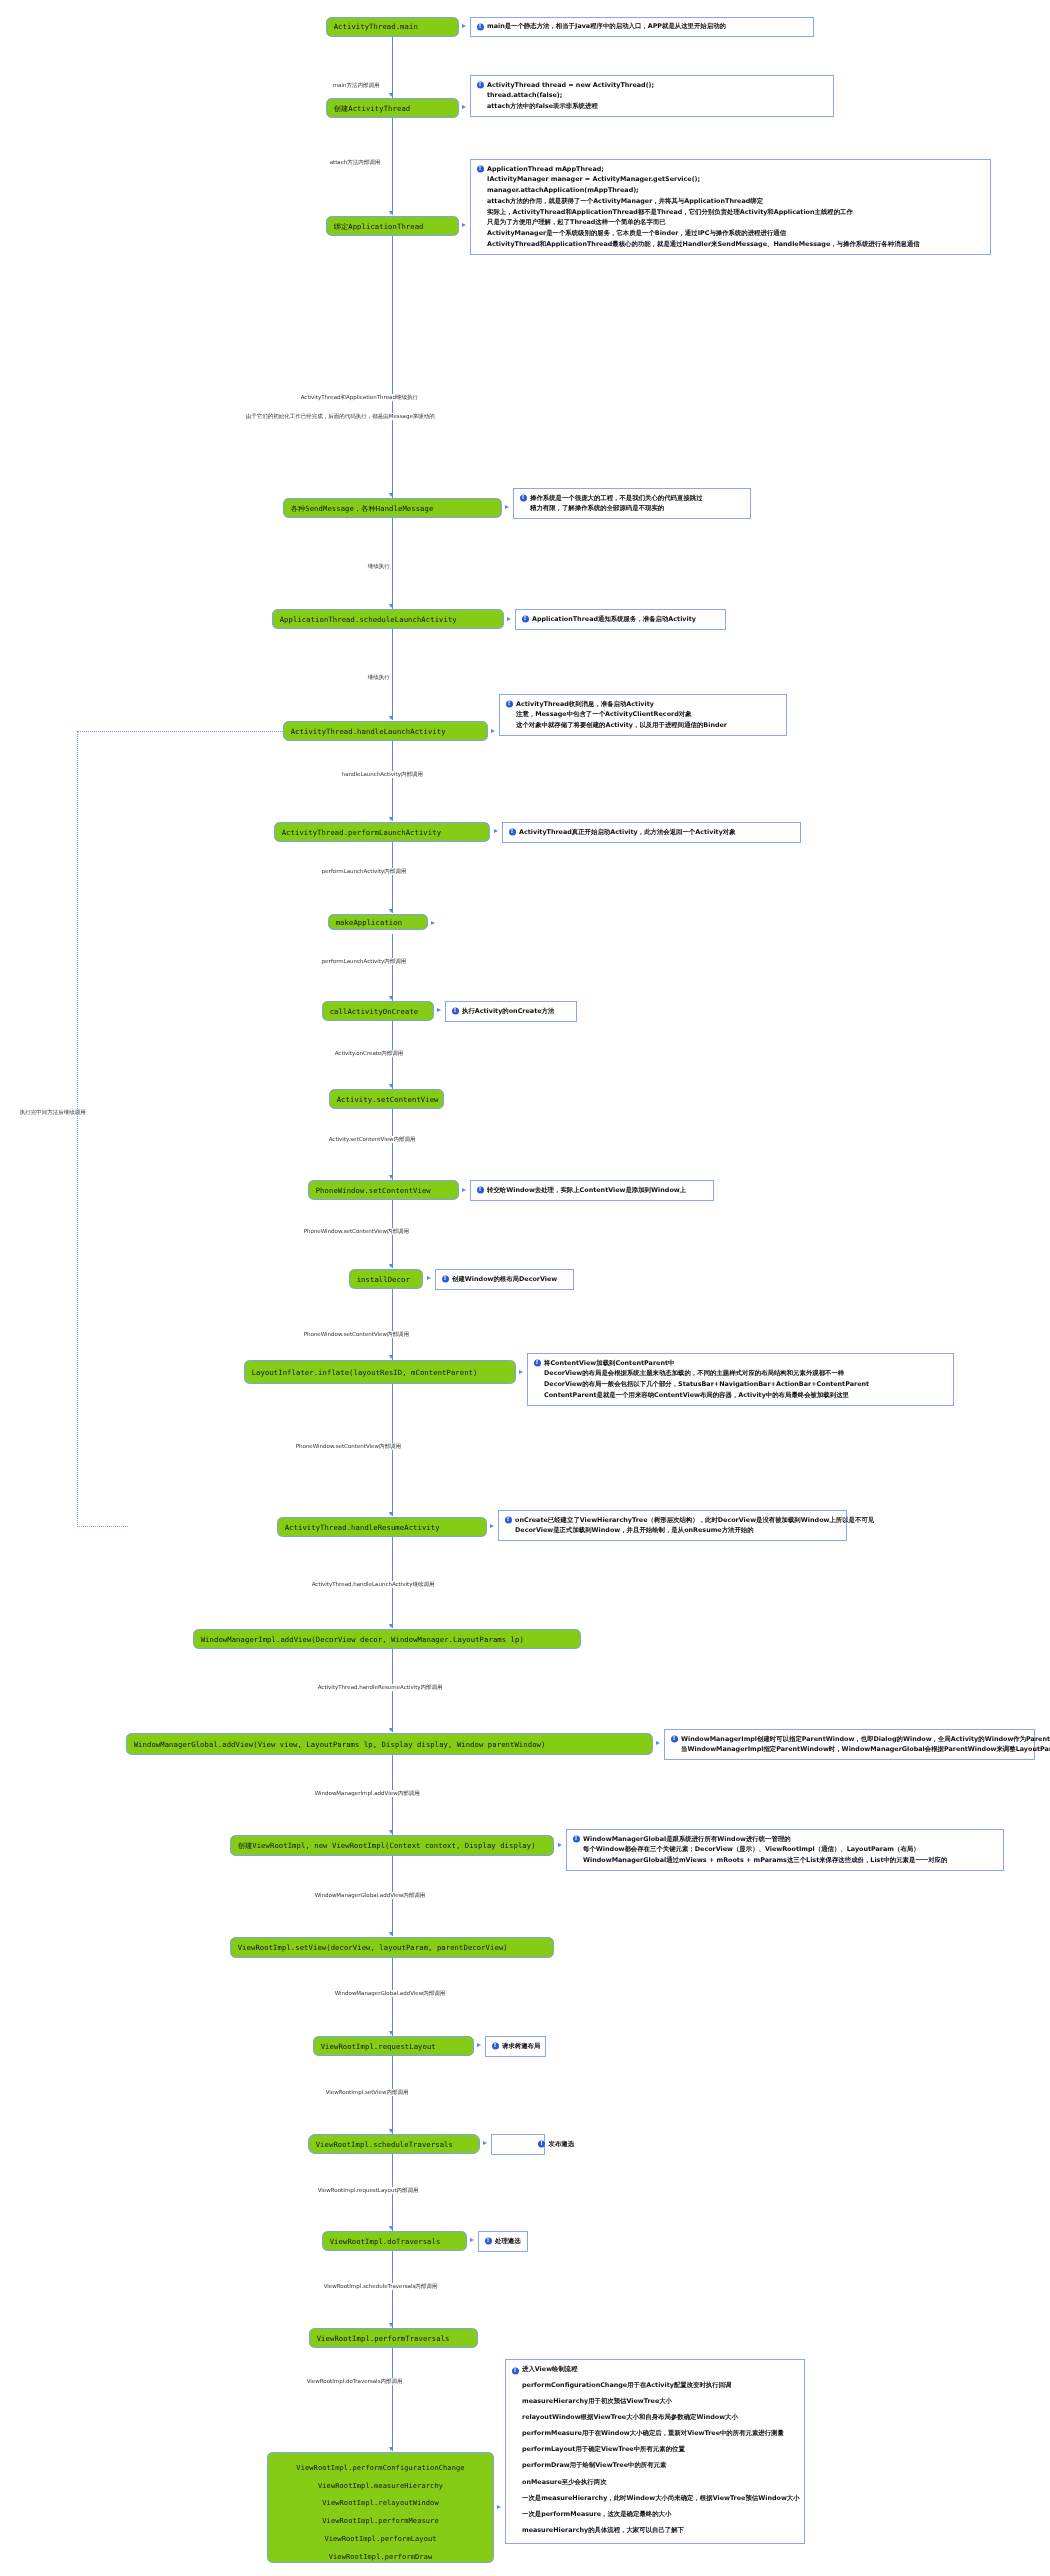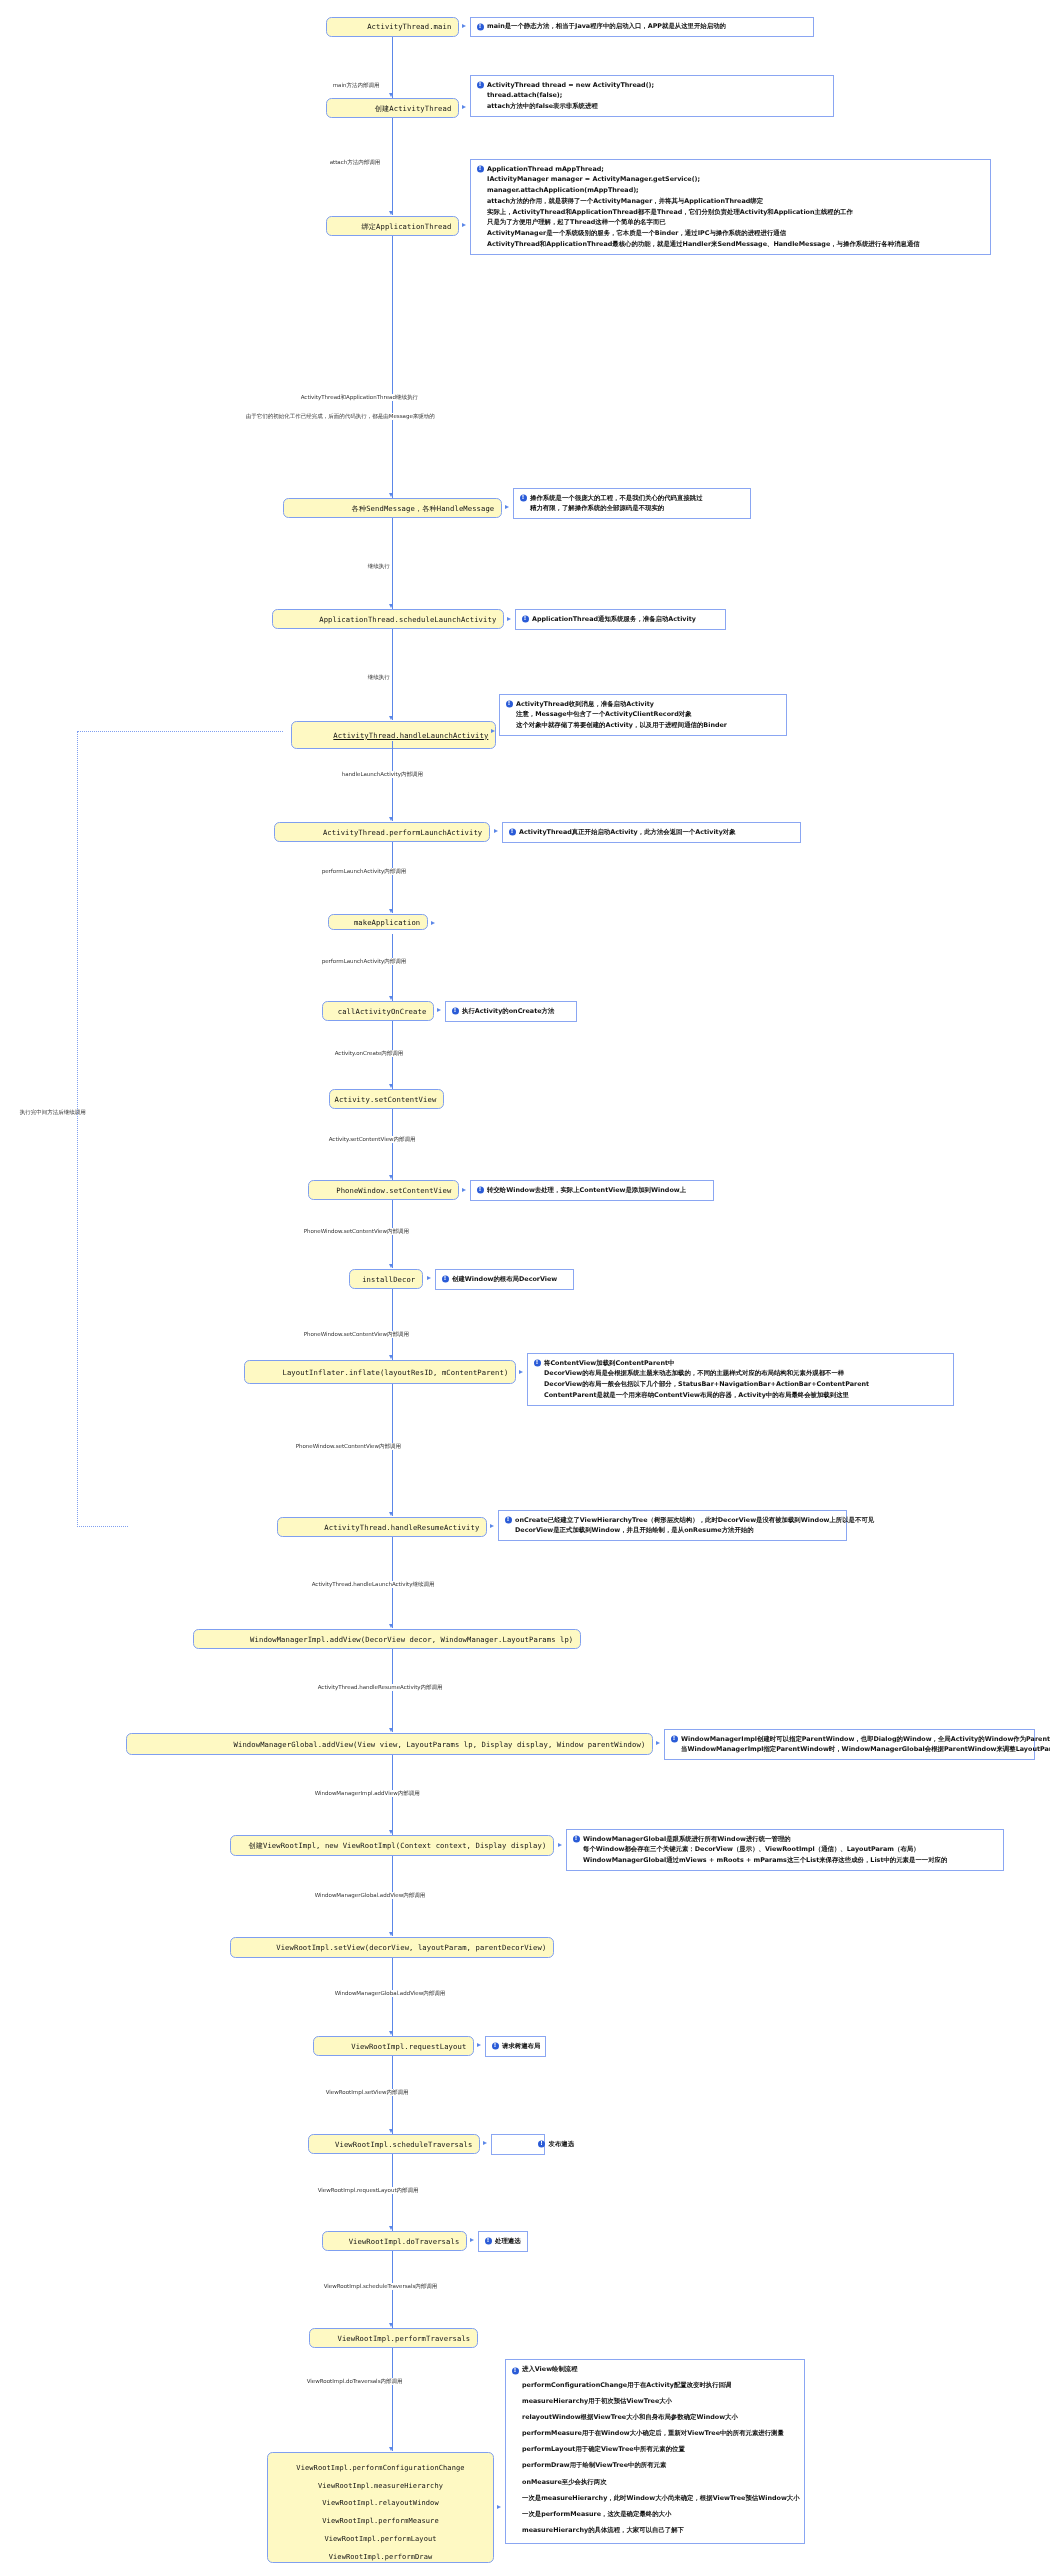--- a/index.html
+++ b/index.html
@@ -18,28 +18,28 @@
     background: #fff;
     overflow: hidden;
   }
 
   
   .node {
     position: absolute;
     box-sizing: border-box;
     border: 0.7px solid #7f9ff0;
     border-radius: 5.5px;
-    background: #fef9c3;
+    background: #84cc16;
     color: #111;
     font-family: "DejaVu Sans Mono", monospace;
     font-size: 7.2px;
     letter-spacing: 0.1px;
     display: flex;
     align-items: center;
-    justify-content: flex-end;
+    justify-content: flex-start;
     text-align: center;
     padding: 2.8px 6.7px;
     line-height: 1.25;
     white-space: nowrap;
   }
   .node.multiline {
     display: block;
     white-space: normal;
     padding: 6.7px 7.8px;
     line-height: 2.55;
@@ -197,21 +197,21 @@
   </div>
   <div class="arrow-right" style="left:507px; top:617px;"></div>
   <div class="note" style="left:515px; top:609px; width:211px;">
     <span class="nline first"><span class="ico">!</span><span>ApplicationThread通知系统服务，准备启动Activity</span></span>
   </div>
 
   <div class="vline" style="left:392px; top:629px; height:91px;"></div>
   <div class="arrow-down" style="left:389px; top:716px;"></div>
   <div class="edge-label cjk" style="left:366px; top:674px;">继续执行</div>
 
-  <div class="node" style="left:291px; top:721px; width:205px; height:28px;text-decoration:underline;">
+  <div class="node" style="left:283px; top:721px; width:205px; height:20px;">
     <span>ActivityThread.handleLaunchActivity</span>
   </div>
   <div class="arrow-right" style="left:491px; top:729px;"></div>
   <div class="note" style="left:499px; top:694px; width:288px;">
     <span class="nline first"><span class="ico">!</span><span>ActivityThread收到消息，准备启动Activity</span></span>
     <span class="nline">注意，Message中包含了一个ActivityClientRecord对象</span>
     <span class="nline">这个对象中就存储了将要创建的Activity，以及用于进程间通信的Binder</span>
   </div>
 
   <div class="hline dotted" style="left:77px; top:731px; width:206px;"></div>
@@ -364,21 +364,21 @@
   </div>
   <div class="arrow-right" style="left:477px; top:2043px;"></div>
   <div class="note" style="left:485px; top:2036px; width:61px;">
     <span class="nline first"><span class="ico">!</span><span>请求树遍布局</span></span>
   </div>
 
   <div class="vline" style="left:392px; top:2056px; height:78px;"></div>
   <div class="arrow-down" style="left:389px; top:2129px;"></div>
   <div class="edge-label cjk" style="left:324px; top:2089px;">ViewRootImpl.setView内部调用</div>
 
-  <div class="node" style="left:308px; top:2134px; width:172px; height:20px;">
+  <div class="node" style="left:308px; top:2134px; width:172px; height:20px;border-radius:7px;">
     <span>ViewRootImpl.scheduleTraversals</span>
   </div>
   <div class="arrow-right" style="left:483px; top:2141px;"></div>
   <div class="note" style="left:491px; top:2134px; width:50px;padding-left:46px;">
     <span class="nline first"><span class="ico">!</span><span>发布遍选</span></span>
   </div>
 
   <div class="vline" style="left:392px; top:2154px; height:77px;"></div>
   <div class="arrow-down" style="left:389px; top:2226px;"></div>
   <div class="edge-label cjk" style="left:316px; top:2187px;">ViewRootImpl.requestLayout内部调用</div>

